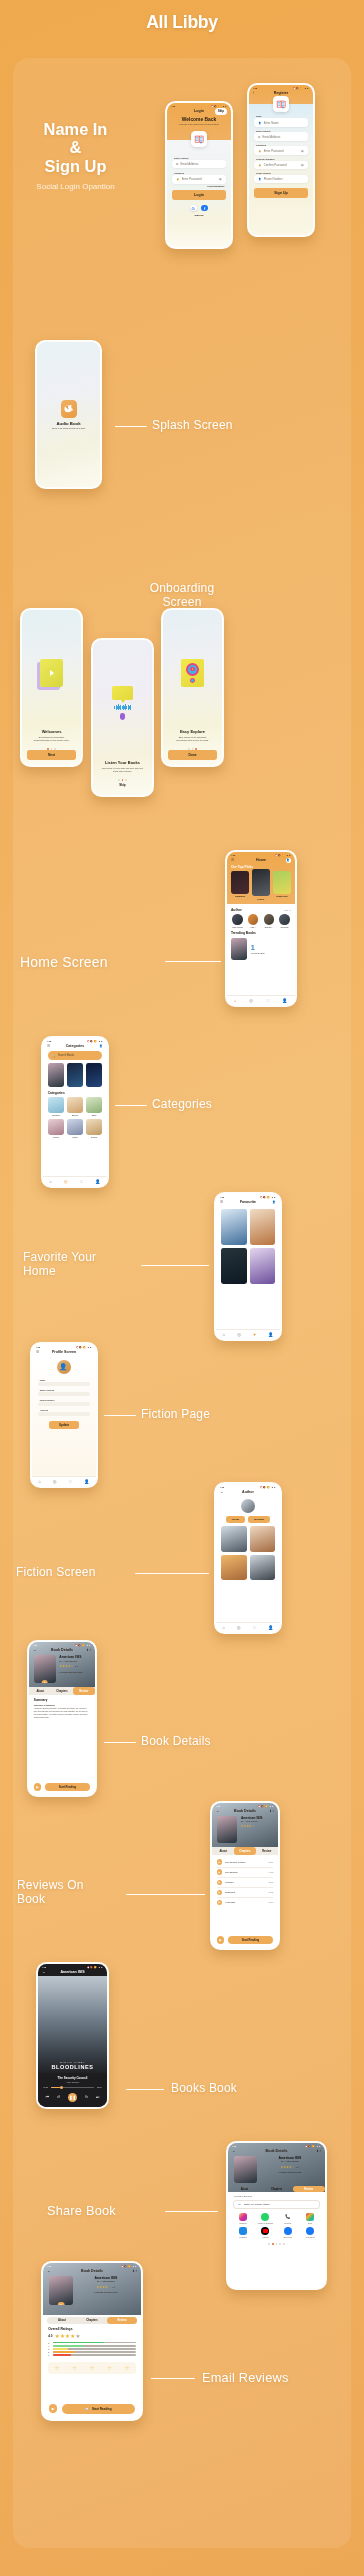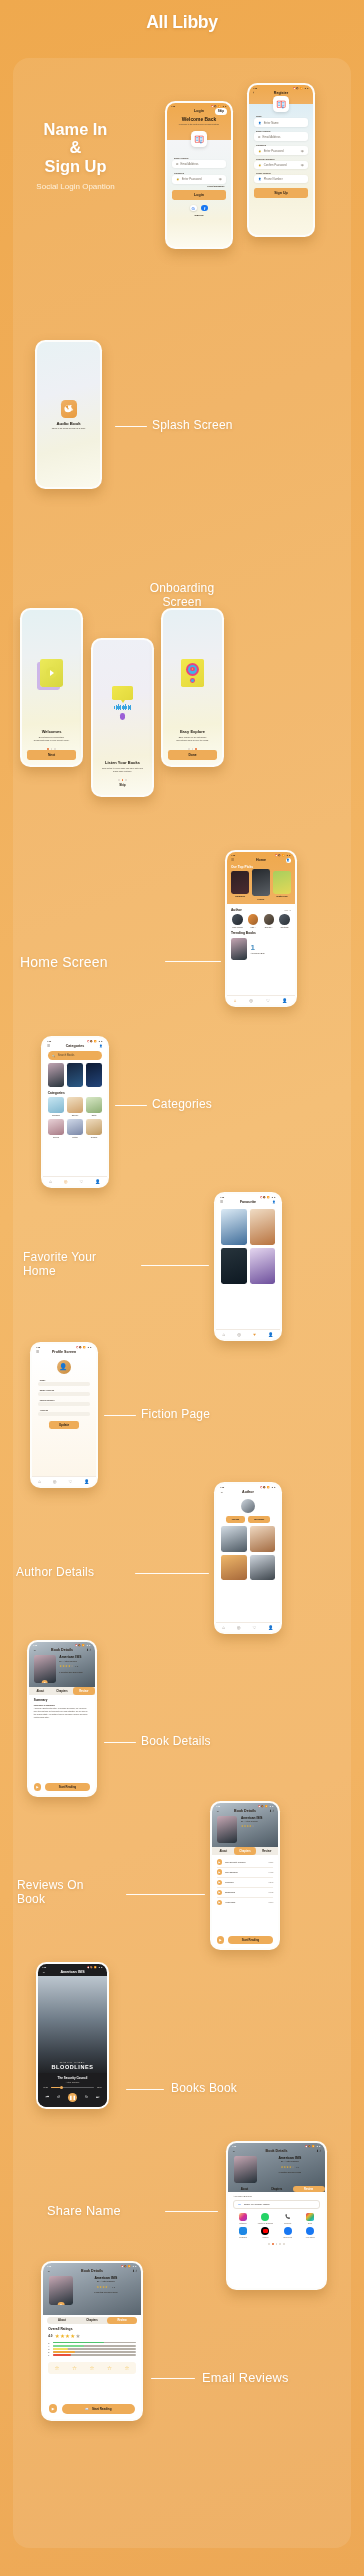--- a/index.html
+++ b/index.html
@@ -530,21 +530,21 @@
       </div>
     </div>
     <div class="navbar">
       <span>⌂</span>
         <span>◎</span>
         <span>♡</span>
         <span>👤</span>
     </div>
   </div>
 </div>
-<div class="sectlabel" style="left:16px;top:1566px;">Author Details</div>
+<div class="sectlabel" style="left:16px;top:1566px;">Fiction Screen</div>
 <div class="leadline" style="left:135px;top:1573px;width:74px;"></div>
 
 <div class="phone" style="left:27px;top:1640px;width:70px;height:157px;">
   <div class="screen">
     <div style="flex:0 0 auto;position:relative;height:45px;background:linear-gradient(160deg,#b9c4cd,#4d5a64);">
       <div class="sbar" style="color:#fff;">
           <span>4:16</span>
           <span class="ico">⏰ 🔕 📶 ▲▲</span>
         </div>
       <div class="appbar">
@@ -758,21 +758,21 @@
       <div class="dots" style="margin-top:4.9px;">
           <span class="dot"></span>
           <span class="dot on"></span>
           <span class="dot"></span>
           <span class="dot"></span>
           <span class="dot"></span>
         </div>
     </div>
   </div>
 </div>
-<div class="sectlabel" style="left:47px;top:2204px;font-size:12.8px;">Share Name</div>
+<div class="sectlabel" style="left:47px;top:2204px;font-size:12.8px;">Share Book</div>
 <div class="leadline" style="left:165px;top:2211px;width:53px;"></div>
 
 <div class="phone" style="left:41px;top:2261px;width:102px;height:160px;">
   <div class="screen">
     <div style="flex:0 0 auto;position:relative;height:52px;background:linear-gradient(160deg,#b3bec8,#59656f);">
       <div class="sbar" style="color:#fff;">
           <span>4:16</span>
           <span class="ico">⏰ 🔕 📶 ▲▲</span>
         </div>
       <div class="appbar">

